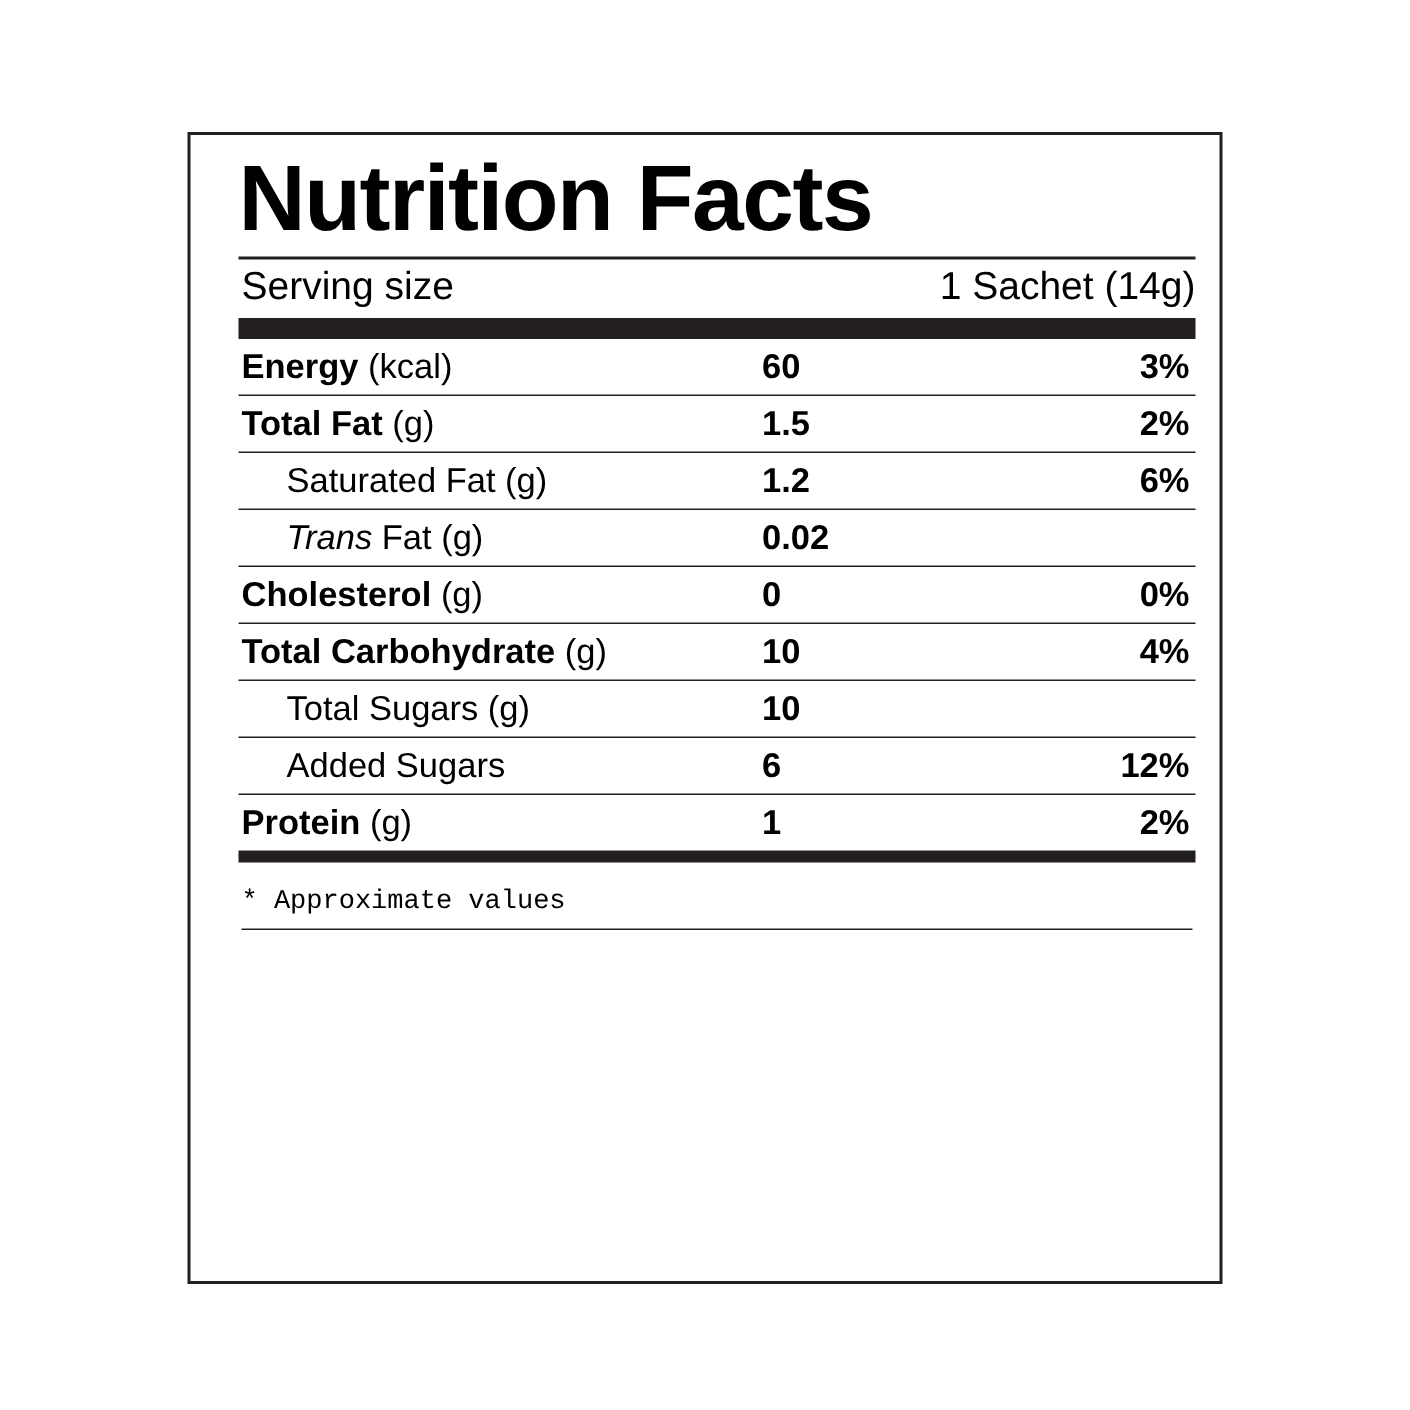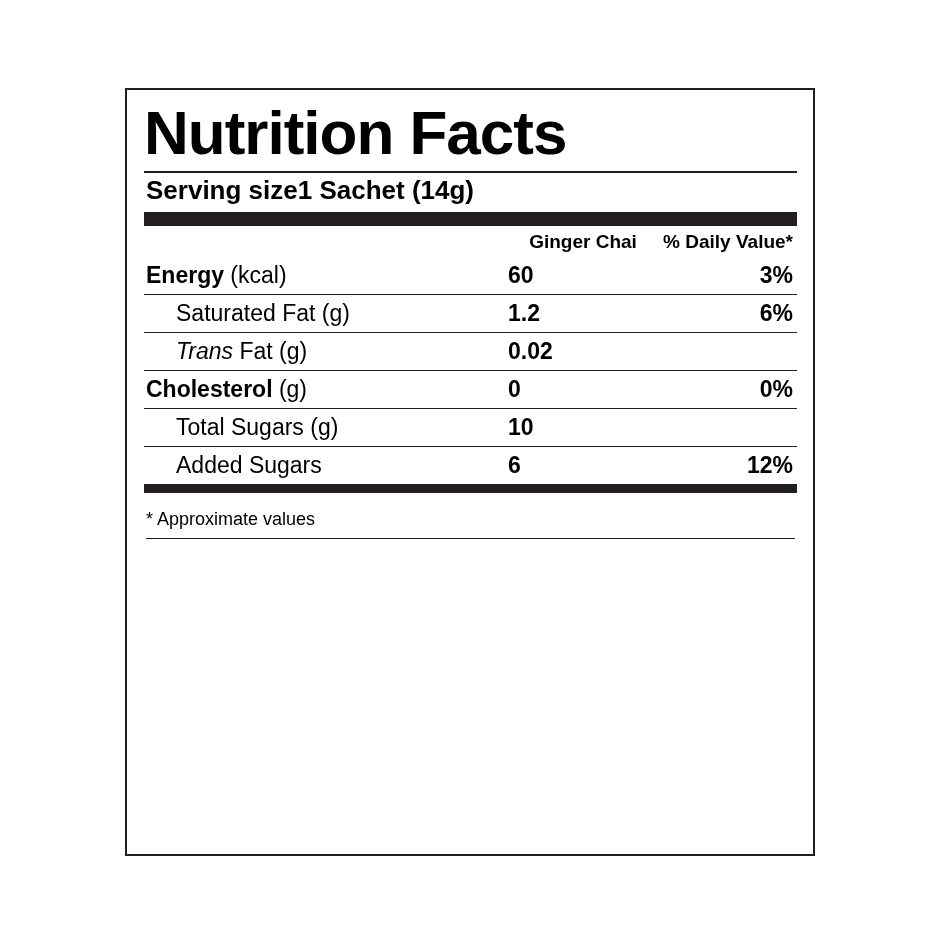--- a/index.html
+++ b/index.html
@@ -21,21 +21,21 @@
     top: 88px;
     width: 690px;
     height: 768px;
     border: 2px solid #231f20;
     background: #ffffff;
     box-sizing: border-box;
   }
 
   .inner {
     position: absolute;
-    left: 17px;
+    left: 32px;
     right: 16px;
     top: 10px;
   }
 
   .nf-title {
     font-size: 62px;
     font-weight: bold;
     letter-spacing: -1px;
     line-height: 1.05;
     margin: 0 0 2px 0;
@@ -55,23 +55,24 @@
     height: 0;
   }
 
   .servings {
     font-size: 24px;
     padding: 6px 0 6px 2px;
   }
 
   .serving-size-row {
     display: flex;
+    justify-content: space-between;
     align-items: baseline;
     font-size: 26px;
-    font-weight: bold;
+    font-weight: normal;
     padding: 2px 0 6px 2px;
   }
 
   table.nutri {
     width: 100%;
     border-collapse: collapse;
     font-size: 23px;
   }
   table.nutri td {
     padding: 5px 0 5px 0;
@@ -92,20 +93,21 @@
   }
   .hdr-val { text-align: center; }
   .hdr-dv  { text-align: right; padding-right: 4px !important; }
 
   .nm-bold { font-weight: bold; }
   .nm-ital { font-style: italic; }
   .indent1 { padding-left: 32px !important; }
 
   .footnotes {
     padding: 10px 2px 0 2px;
+    font-family: Liberation Mono, monospace;
   }
   .fn-small {
     font-size: 18px;
     padding: 6px 0 8px 0;
   }
   .fn-dv {
     font-size: 18px;
     line-height: 1.35;
     padding-top: 8px;
   }
@@ -123,66 +125,76 @@
 
     <div class="serving-size-row">
       <span>Serving size</span>
       <span>1 Sachet (14g)</span>
     </div>
 
     <div class="rule-thick"></div>
 
     <table class="nutri">
       <tbody>
-        <tr class="hdr-row">
-          <td class="col-name"></td>
-          <td class="hdr-val col-val">Ginger Chai</td>
-          <td class="hdr-dv col-dv">% Daily Value*</td>
-        </tr>
 
         <tr class="bordered">
           <td class="col-name"><span class="nm-bold">Energy</span><span> (kcal)</span></td>
           <td class="col-val">60</td>
           <td class="col-dv">3%</td>
         </tr>
 
+        <tr class="bordered">
+          <td class="col-name"><span class="nm-bold">Total Fat</span><span> (g)</span></td>
+          <td class="col-val">1.5</td>
+          <td class="col-dv">2%</td>
+        </tr>
 
         <tr class="bordered">
           <td class="col-name indent1"><span>Saturated Fat</span><span> (g)</span></td>
           <td class="col-val">1.2</td>
           <td class="col-dv">6%</td>
         </tr>
 
         <tr class="bordered">
           <td class="col-name indent1"><span class="nm-ital">Trans</span><span> Fat (g)</span></td>
           <td class="col-val">0.02</td>
           <td class="col-dv"></td>
         </tr>
 
         <tr class="bordered">
           <td class="col-name"><span class="nm-bold">Cholesterol</span><span> (g)</span></td>
           <td class="col-val">0</td>
           <td class="col-dv">0%</td>
         </tr>
 
 
+        <tr class="bordered">
+          <td class="col-name"><span class="nm-bold">Total Carbohydrate</span><span> (g)</span></td>
+          <td class="col-val">10</td>
+          <td class="col-dv">4%</td>
+        </tr>
 
 
         <tr class="bordered">
           <td class="col-name indent1"><span>Total Sugars</span><span> (g)</span></td>
           <td class="col-val">10</td>
           <td class="col-dv"></td>
         </tr>
 
         <tr class="bordered">
           <td class="col-name indent1"><span>Added Sugars</span><span></span></td>
           <td class="col-val">6</td>
           <td class="col-dv">12%</td>
         </tr>
 
+        <tr>
+          <td class="col-name"><span class="nm-bold">Protein</span><span> (g)</span></td>
+          <td class="col-val">1</td>
+          <td class="col-dv">2%</td>
+        </tr>
       </tbody>
     </table>
 
     <div class="rule-bold"></div>
 
     <div class="footnotes">
       <div class="fn-small">* Approximate values</div>
       <div class="rule-thin"></div>
     </div>
 

